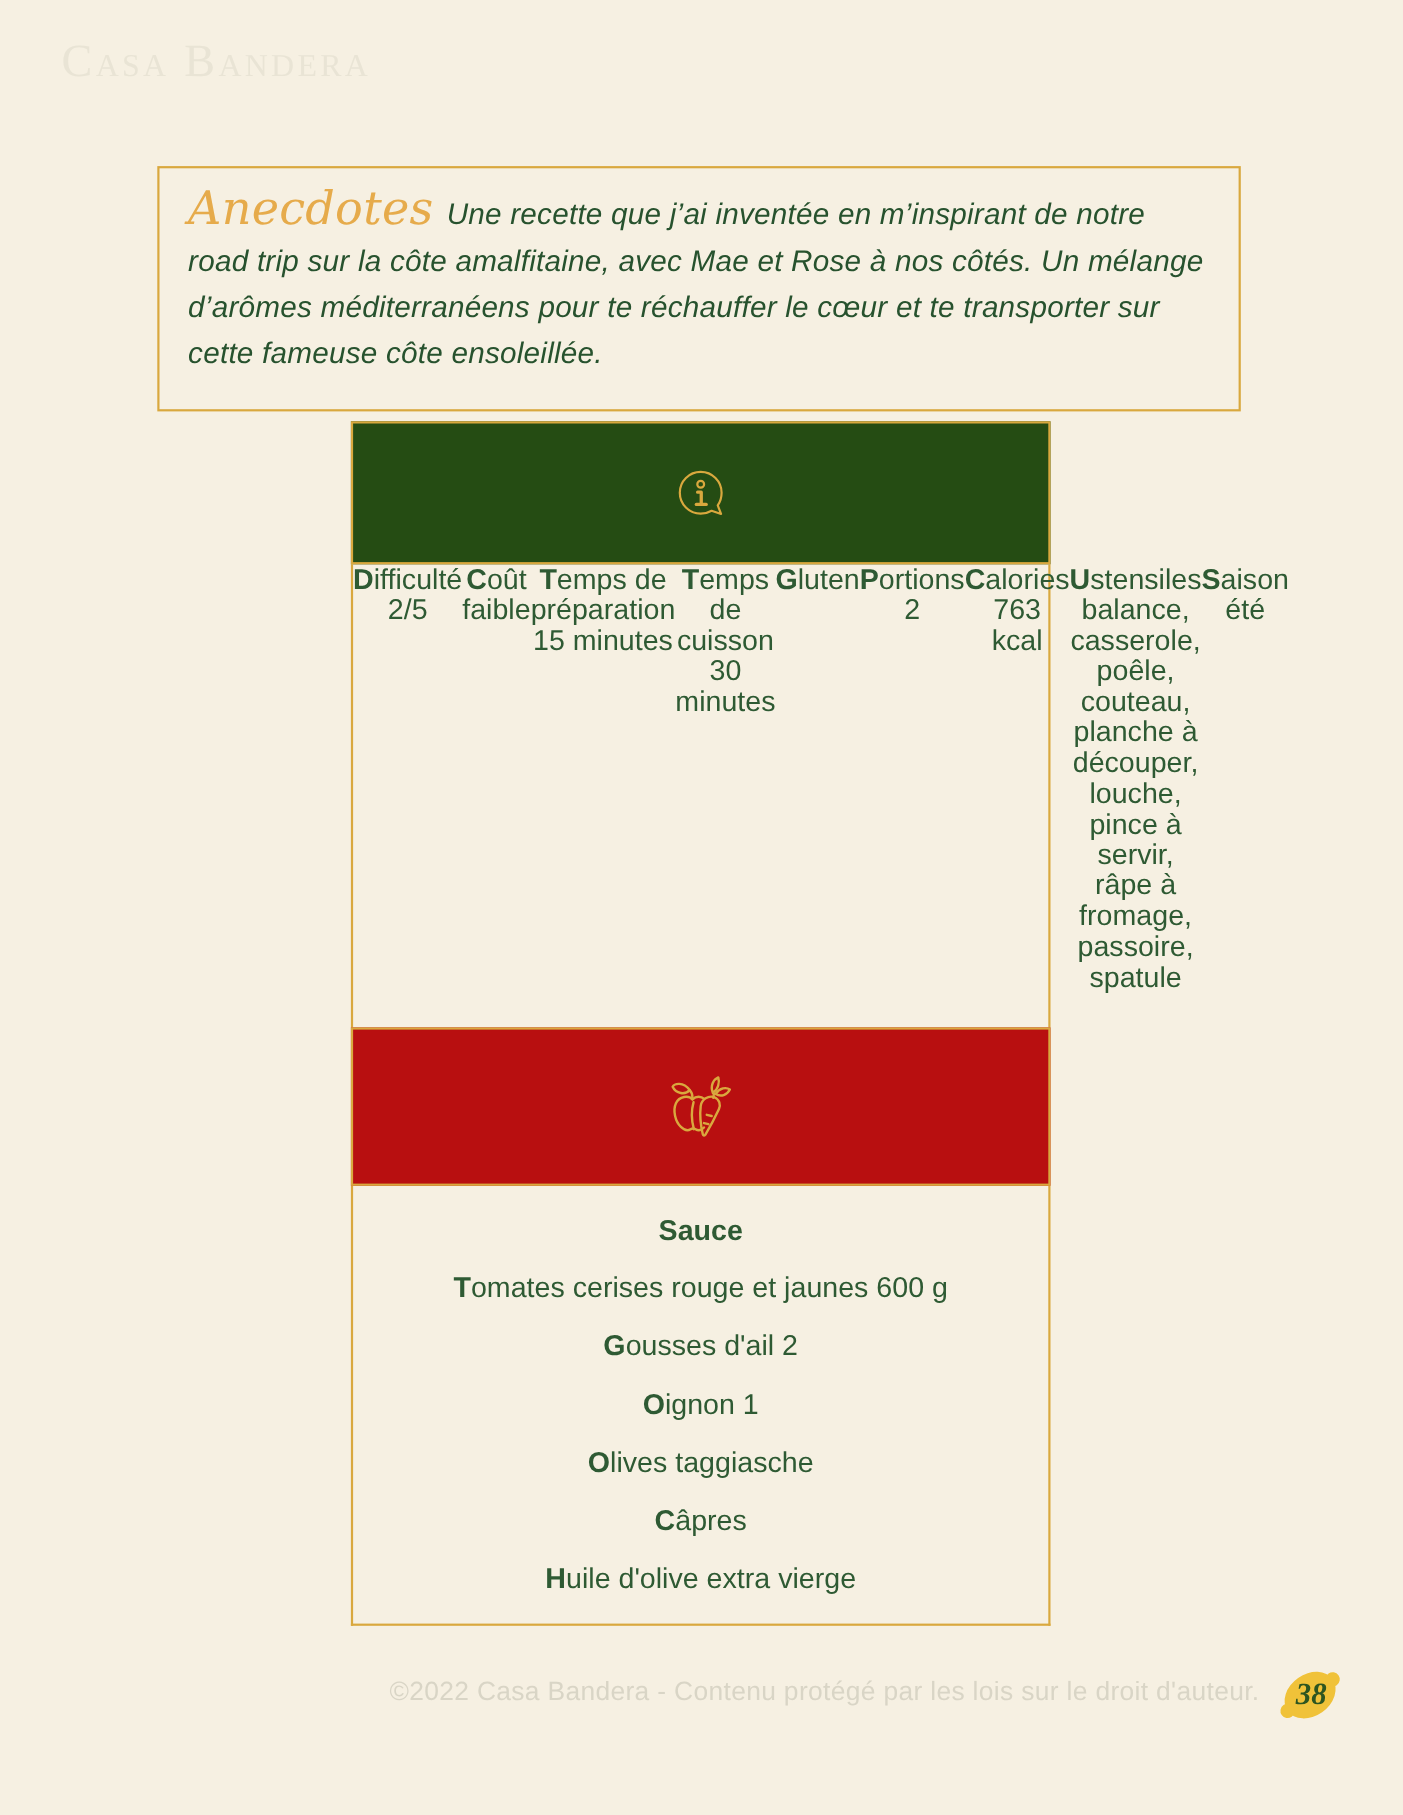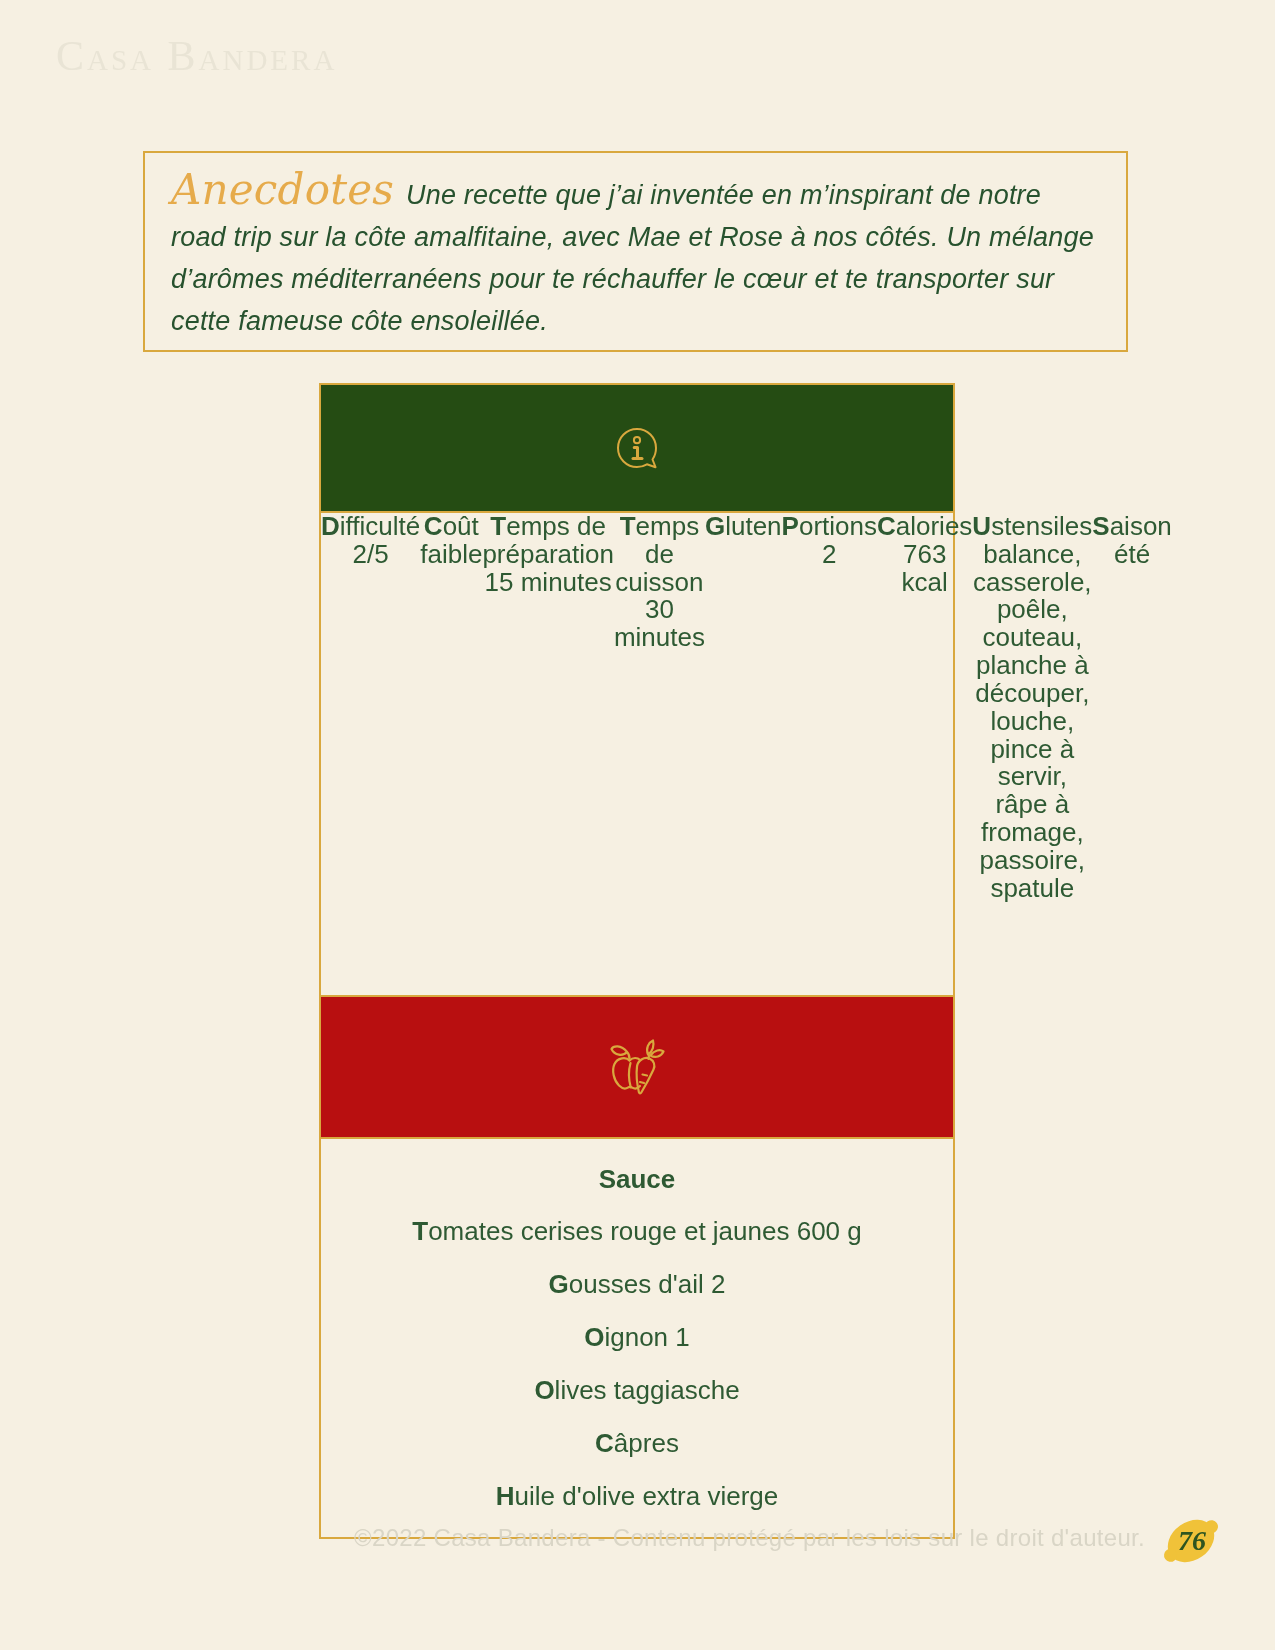--- a/index.html
+++ b/index.html
@@ -20,21 +20,21 @@
     font-size: 42px;
     letter-spacing: 3px;
     color: #e9e4d5;
   }
 
   
   .anecdote-box {
     position: absolute; left: 143px; top: 151px; width: 985px;
     box-sizing: border-box;
     border: 2px solid #d9a83e;
-    padding: 16px 30px 8px 26px;
+    padding: 16px 30px 30px 26px;
   }
   .anecdote-text {
     margin: 0;
     font-style: italic;
     font-size: 27px;
     line-height: 1.55;
     color: #27522e;
     letter-spacing: 0.2px;
   }
   .anecdote-label {
@@ -50,21 +50,21 @@
   .card { position: absolute; left: 319px; top: 383px; width: 636px; }
   .sec { box-sizing: border-box; width: 100%; }
   .sec.header {
     border: 2px solid #d9a83e;
     display: flex; align-items: center; justify-content: center;
   }
   .sec.green { height: 130px; background: #254c13; }
   .sec.red   { height: 144px; background: #b80f10; }
 
   .sec.info {
-    height: 482px;
+    height: 421px;
     border-left: 2px solid #d9a83e;
     border-right: 2px solid #d9a83e;
     display: flex;
   }
   .col {
     width: 50%;
     box-sizing: border-box;
     display: flex; flex-direction: column;
     justify-content: center;
     gap: 26px;
@@ -178,16 +178,16 @@
   <div class="footer">©2022 Casa Bandera - Contenu protégé par les lois sur le droit d'auteur.</div>
 
   <div class="lemon">
     <svg viewBox="0 0 66 66">
       <g transform="rotate(-35 33 33)" fill="#f0c239">
         <ellipse cx="33" cy="33" rx="25" ry="19"></ellipse>
         <circle cx="8" cy="33" r="6.5"></circle>
         <circle cx="58" cy="33" r="6.5"></circle>
       </g>
     </svg>
-    <span class="pnum">76</span>
+    <span class="pnum">38</span>
   </div>
 
 </div>
 
 </body></html>

